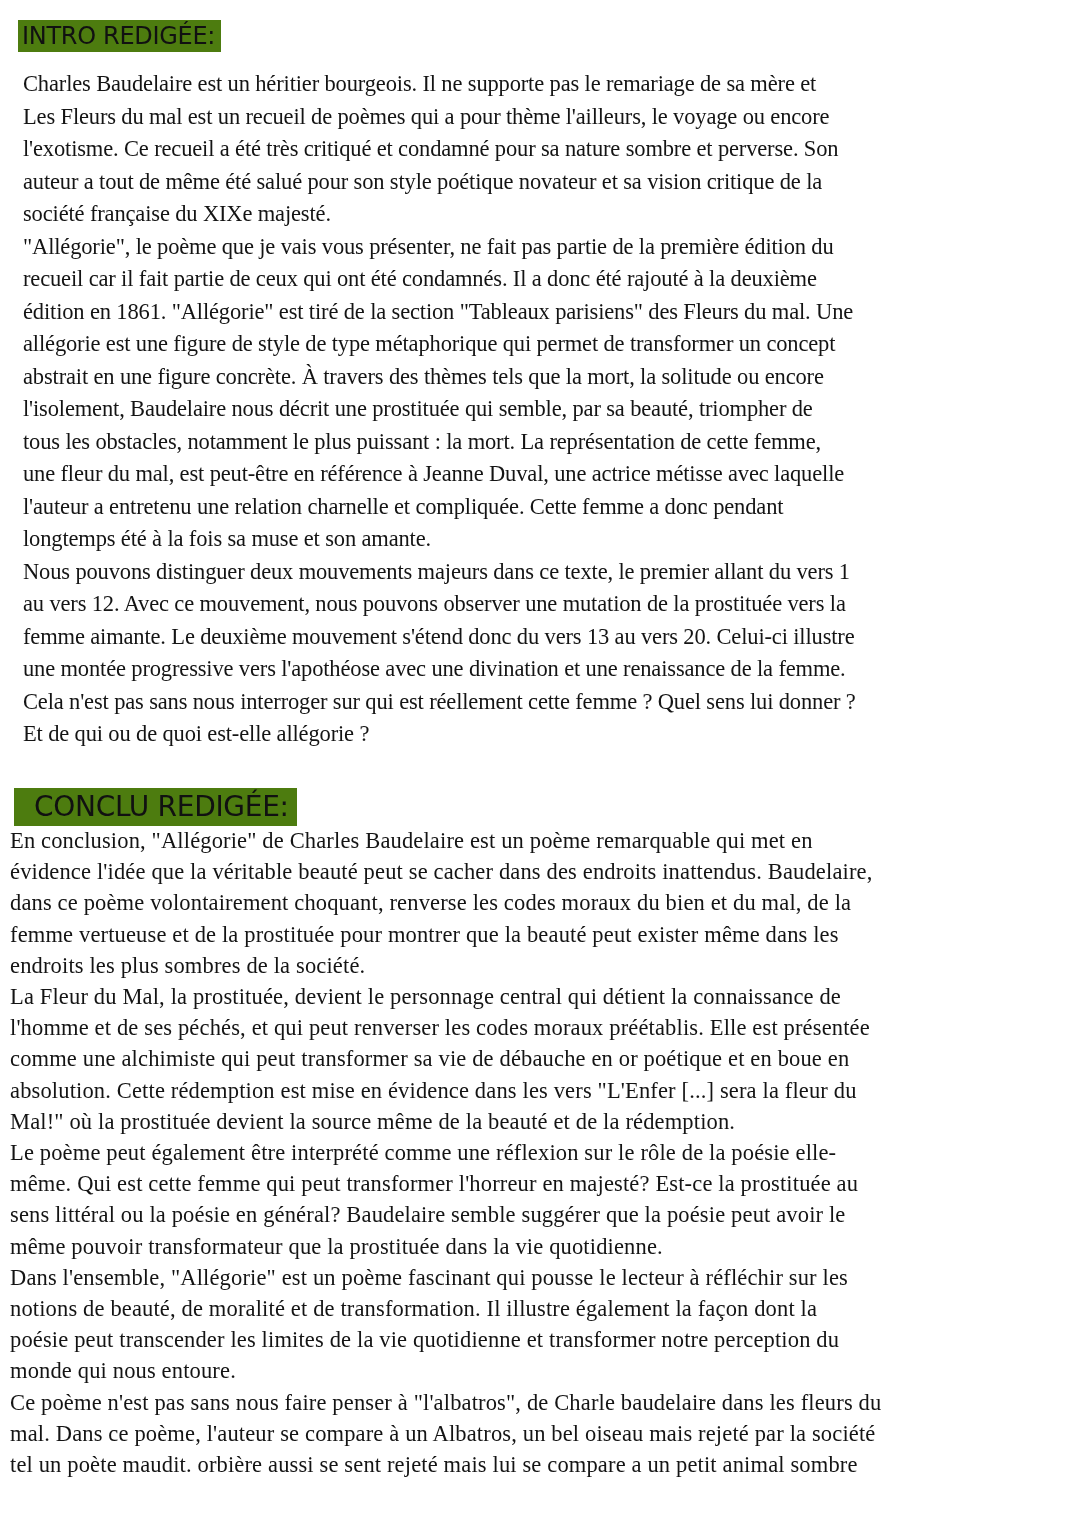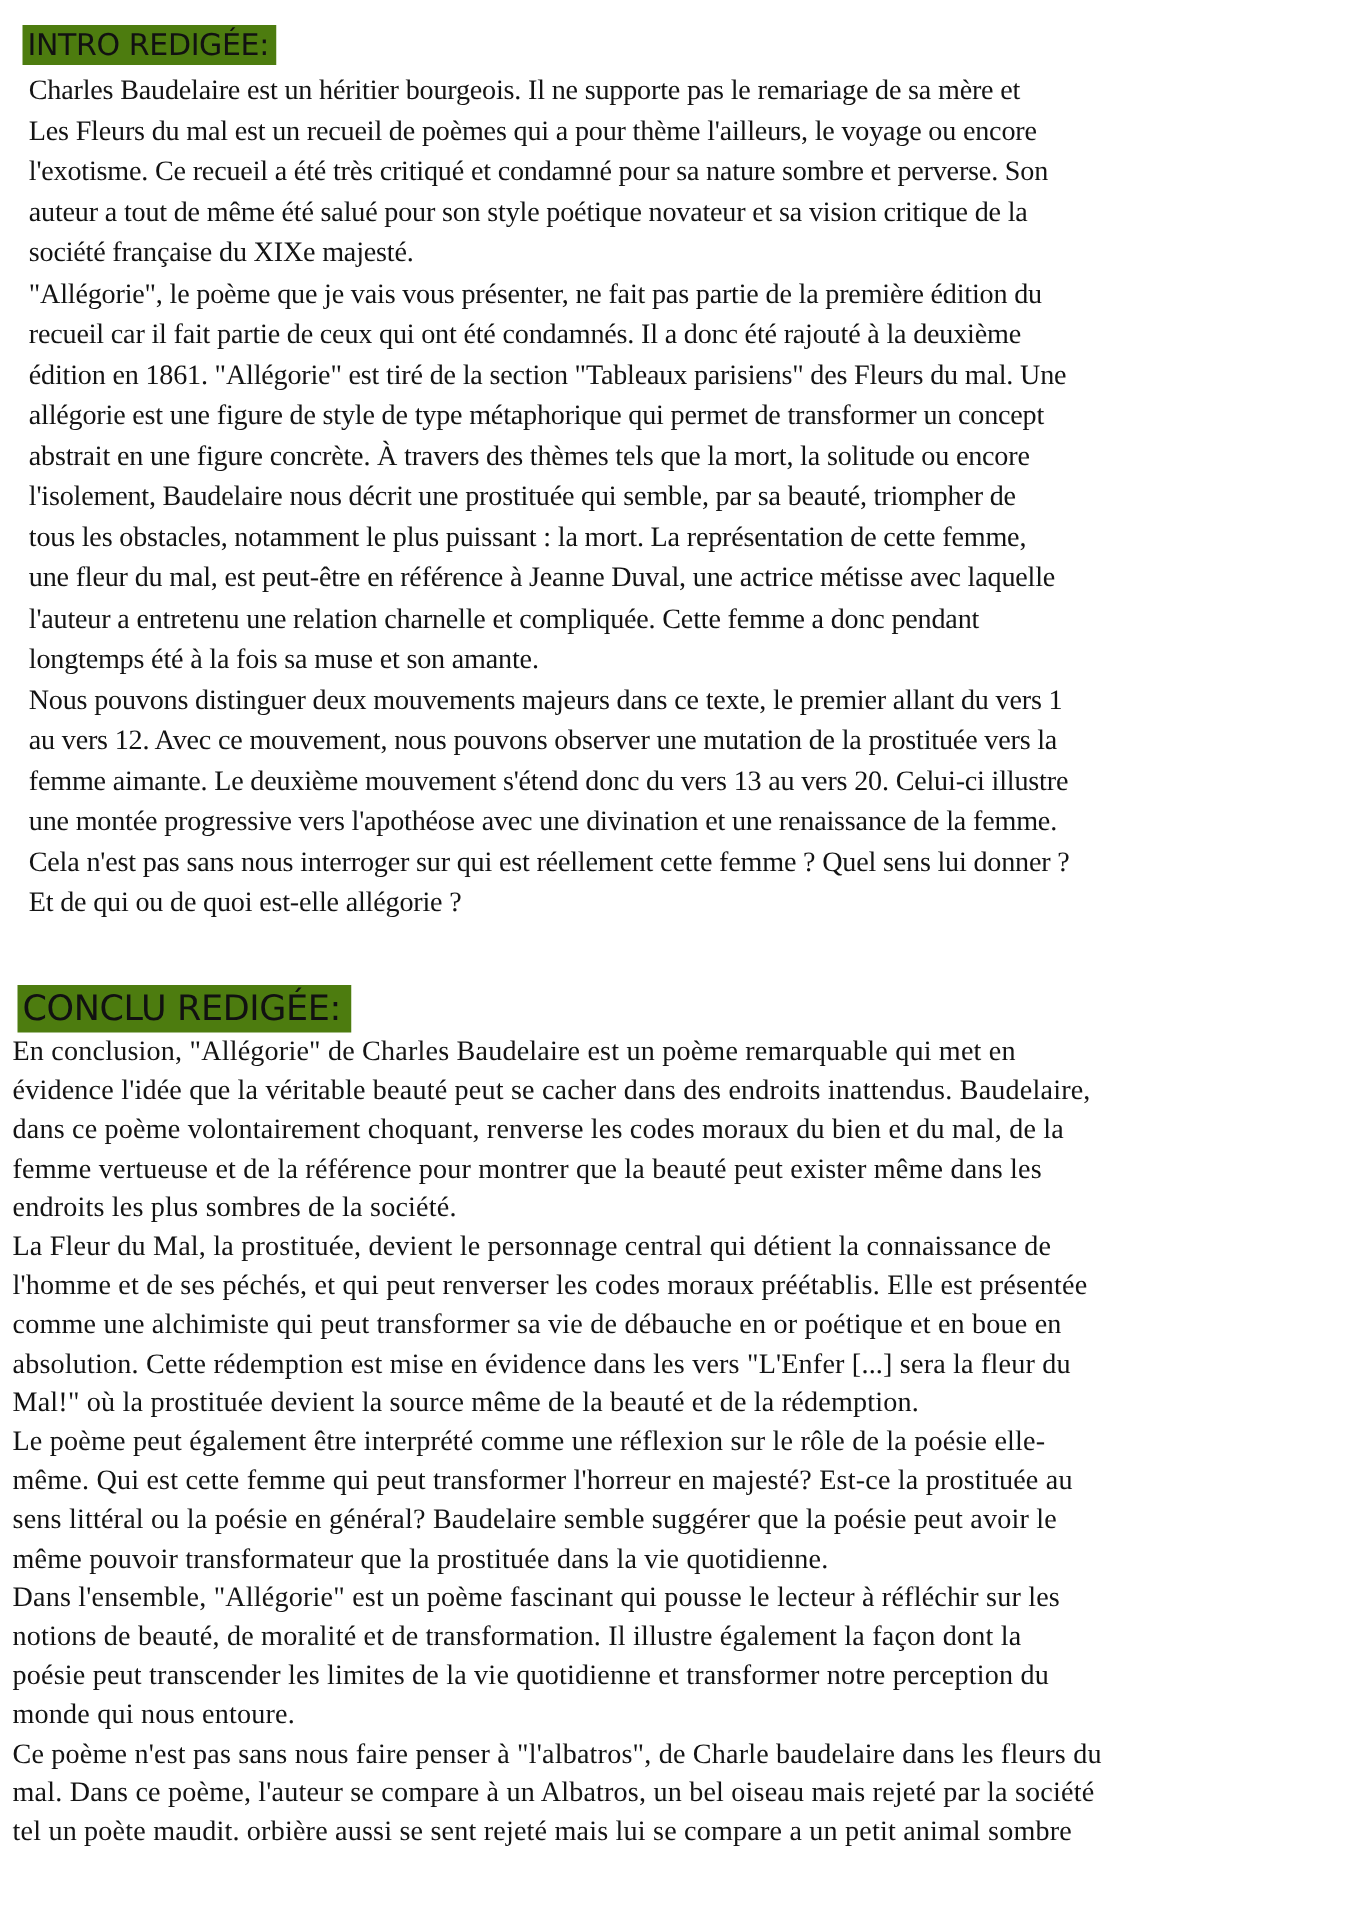--- a/index.html
+++ b/index.html
@@ -28,29 +28,29 @@
       top: 20px;
       font-size: 24px;
       line-height: 32px;
       padding: 0 6px 0 4px;
     }
     #conclu-heading {
       left: 14px;
       top: 788px;
       font-size: 28px;
       line-height: 38px;
-      padding: 0 8px 0 4px;
+      padding: 0 8px 0 20px;
     }
     .body-block {
       position: absolute;
       font-family: "Liberation Serif", "DejaVu Serif", serif;
     }
     #intro-body {
       left: 23px;
-      top: 56px;
+      top: 68px;
       width: 1050px;
       font-size: 22.5px;
       line-height: 32.5px;
       letter-spacing: -0.15px;
     }
     #conclu-body {
       left: 10px;
       top: 825px;
       width: 1060px;
       font-size: 22.5px;
@@ -90,21 +90,21 @@
   <span class="line">Cela n'est pas sans nous interroger sur qui est réellement cette femme ? Quel sens lui donner ?</span>
   <span class="line">Et de qui ou de quoi est-elle allégorie ?</span>
 </div>
 
 <div id="conclu-heading" class="heading">CONCLU REDIGÉE:</div>
 
 <div id="conclu-body" class="body-block">
   <span class="line">En conclusion, "Allégorie" de Charles Baudelaire est un poème remarquable qui met en</span>
   <span class="line">évidence l'idée que la véritable beauté peut se cacher dans des endroits inattendus. Baudelaire,</span>
   <span class="line">dans ce poème volontairement choquant, renverse les codes moraux du bien et du mal, de la</span>
-  <span class="line">femme vertueuse et de la référence pour montrer que la beauté peut exister même dans les</span>
+  <span class="line">femme vertueuse et de la prostituée pour montrer que la beauté peut exister même dans les</span>
   <span class="line">endroits les plus sombres de la société.</span>
   <span class="line">La Fleur du Mal, la prostituée, devient le personnage central qui détient la connaissance de</span>
   <span class="line">l'homme et de ses péchés, et qui peut renverser les codes moraux préétablis. Elle est présentée</span>
   <span class="line">comme une alchimiste qui peut transformer sa vie de débauche en or poétique et en boue en</span>
   <span class="line">absolution. Cette rédemption est mise en évidence dans les vers "L'Enfer [...] sera la fleur du</span>
   <span class="line">Mal!" où la prostituée devient la source même de la beauté et de la rédemption.</span>
   <span class="line">Le poème peut également être interprété comme une réflexion sur le rôle de la poésie elle-</span>
   <span class="line">même. Qui est cette femme qui peut transformer l'horreur en majesté? Est-ce la prostituée au</span>
   <span class="line">sens littéral ou la poésie en général? Baudelaire semble suggérer que la poésie peut avoir le</span>
   <span class="line">même pouvoir transformateur que la prostituée dans la vie quotidienne.</span>

